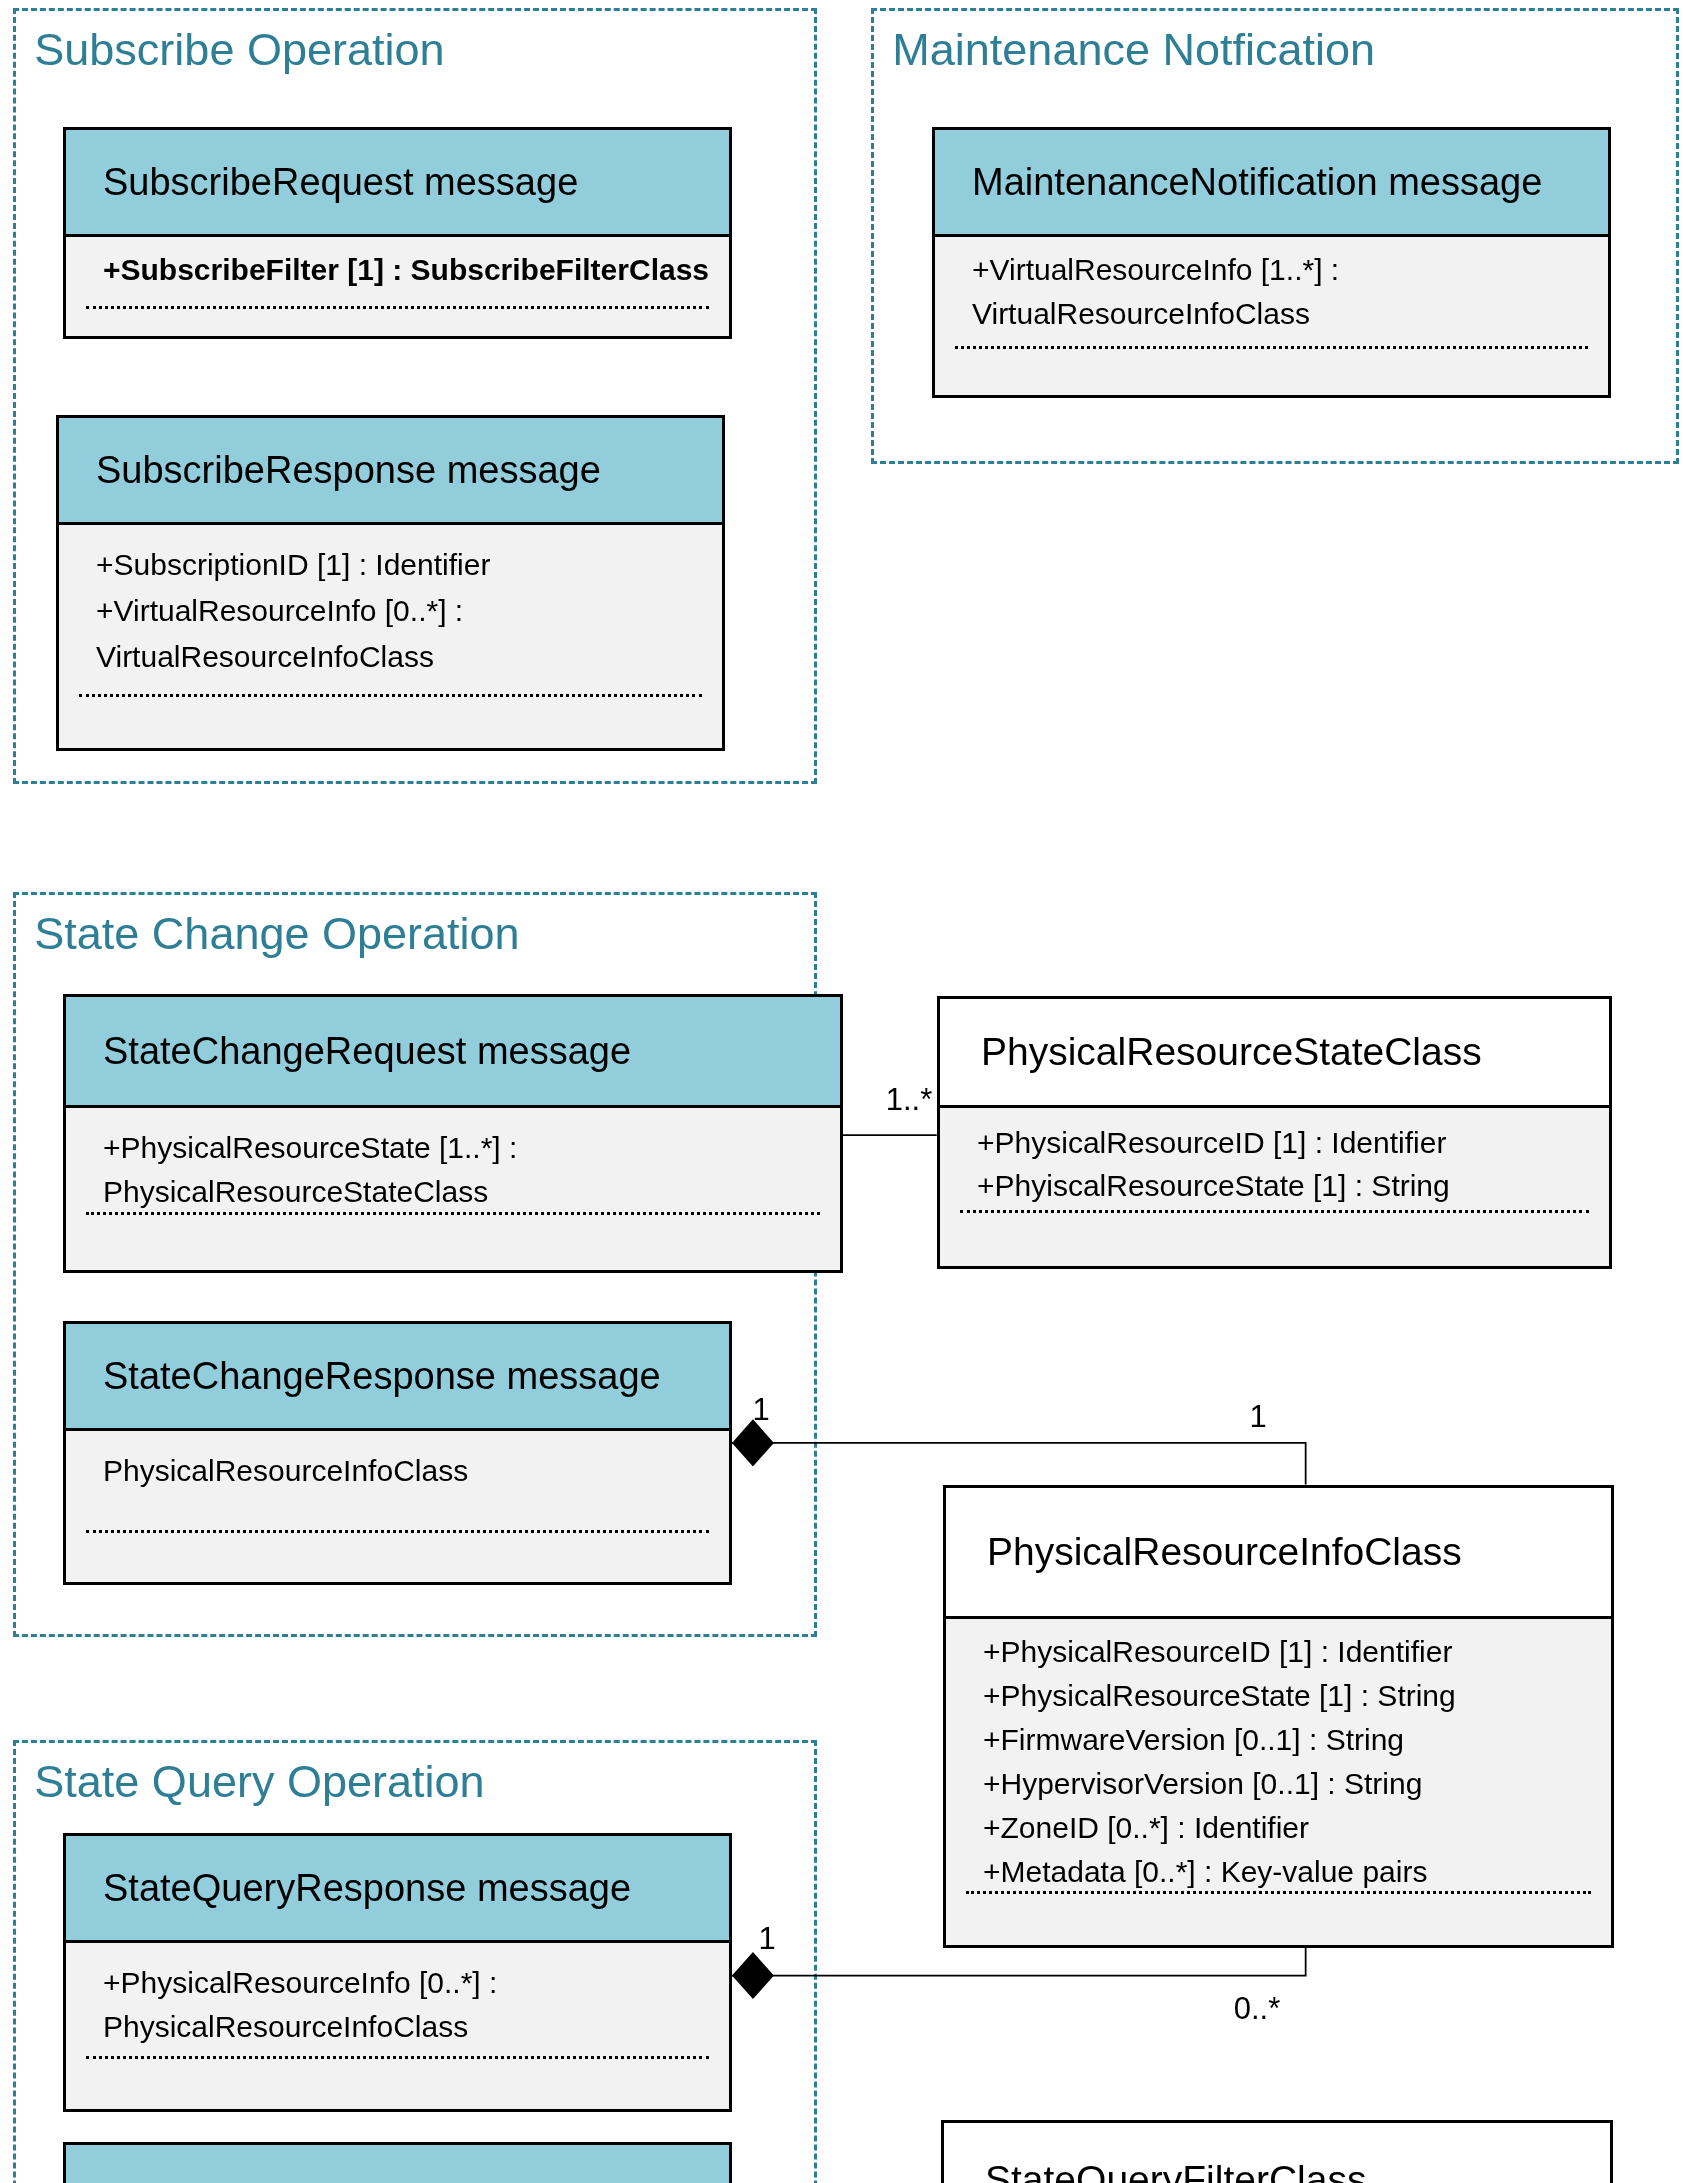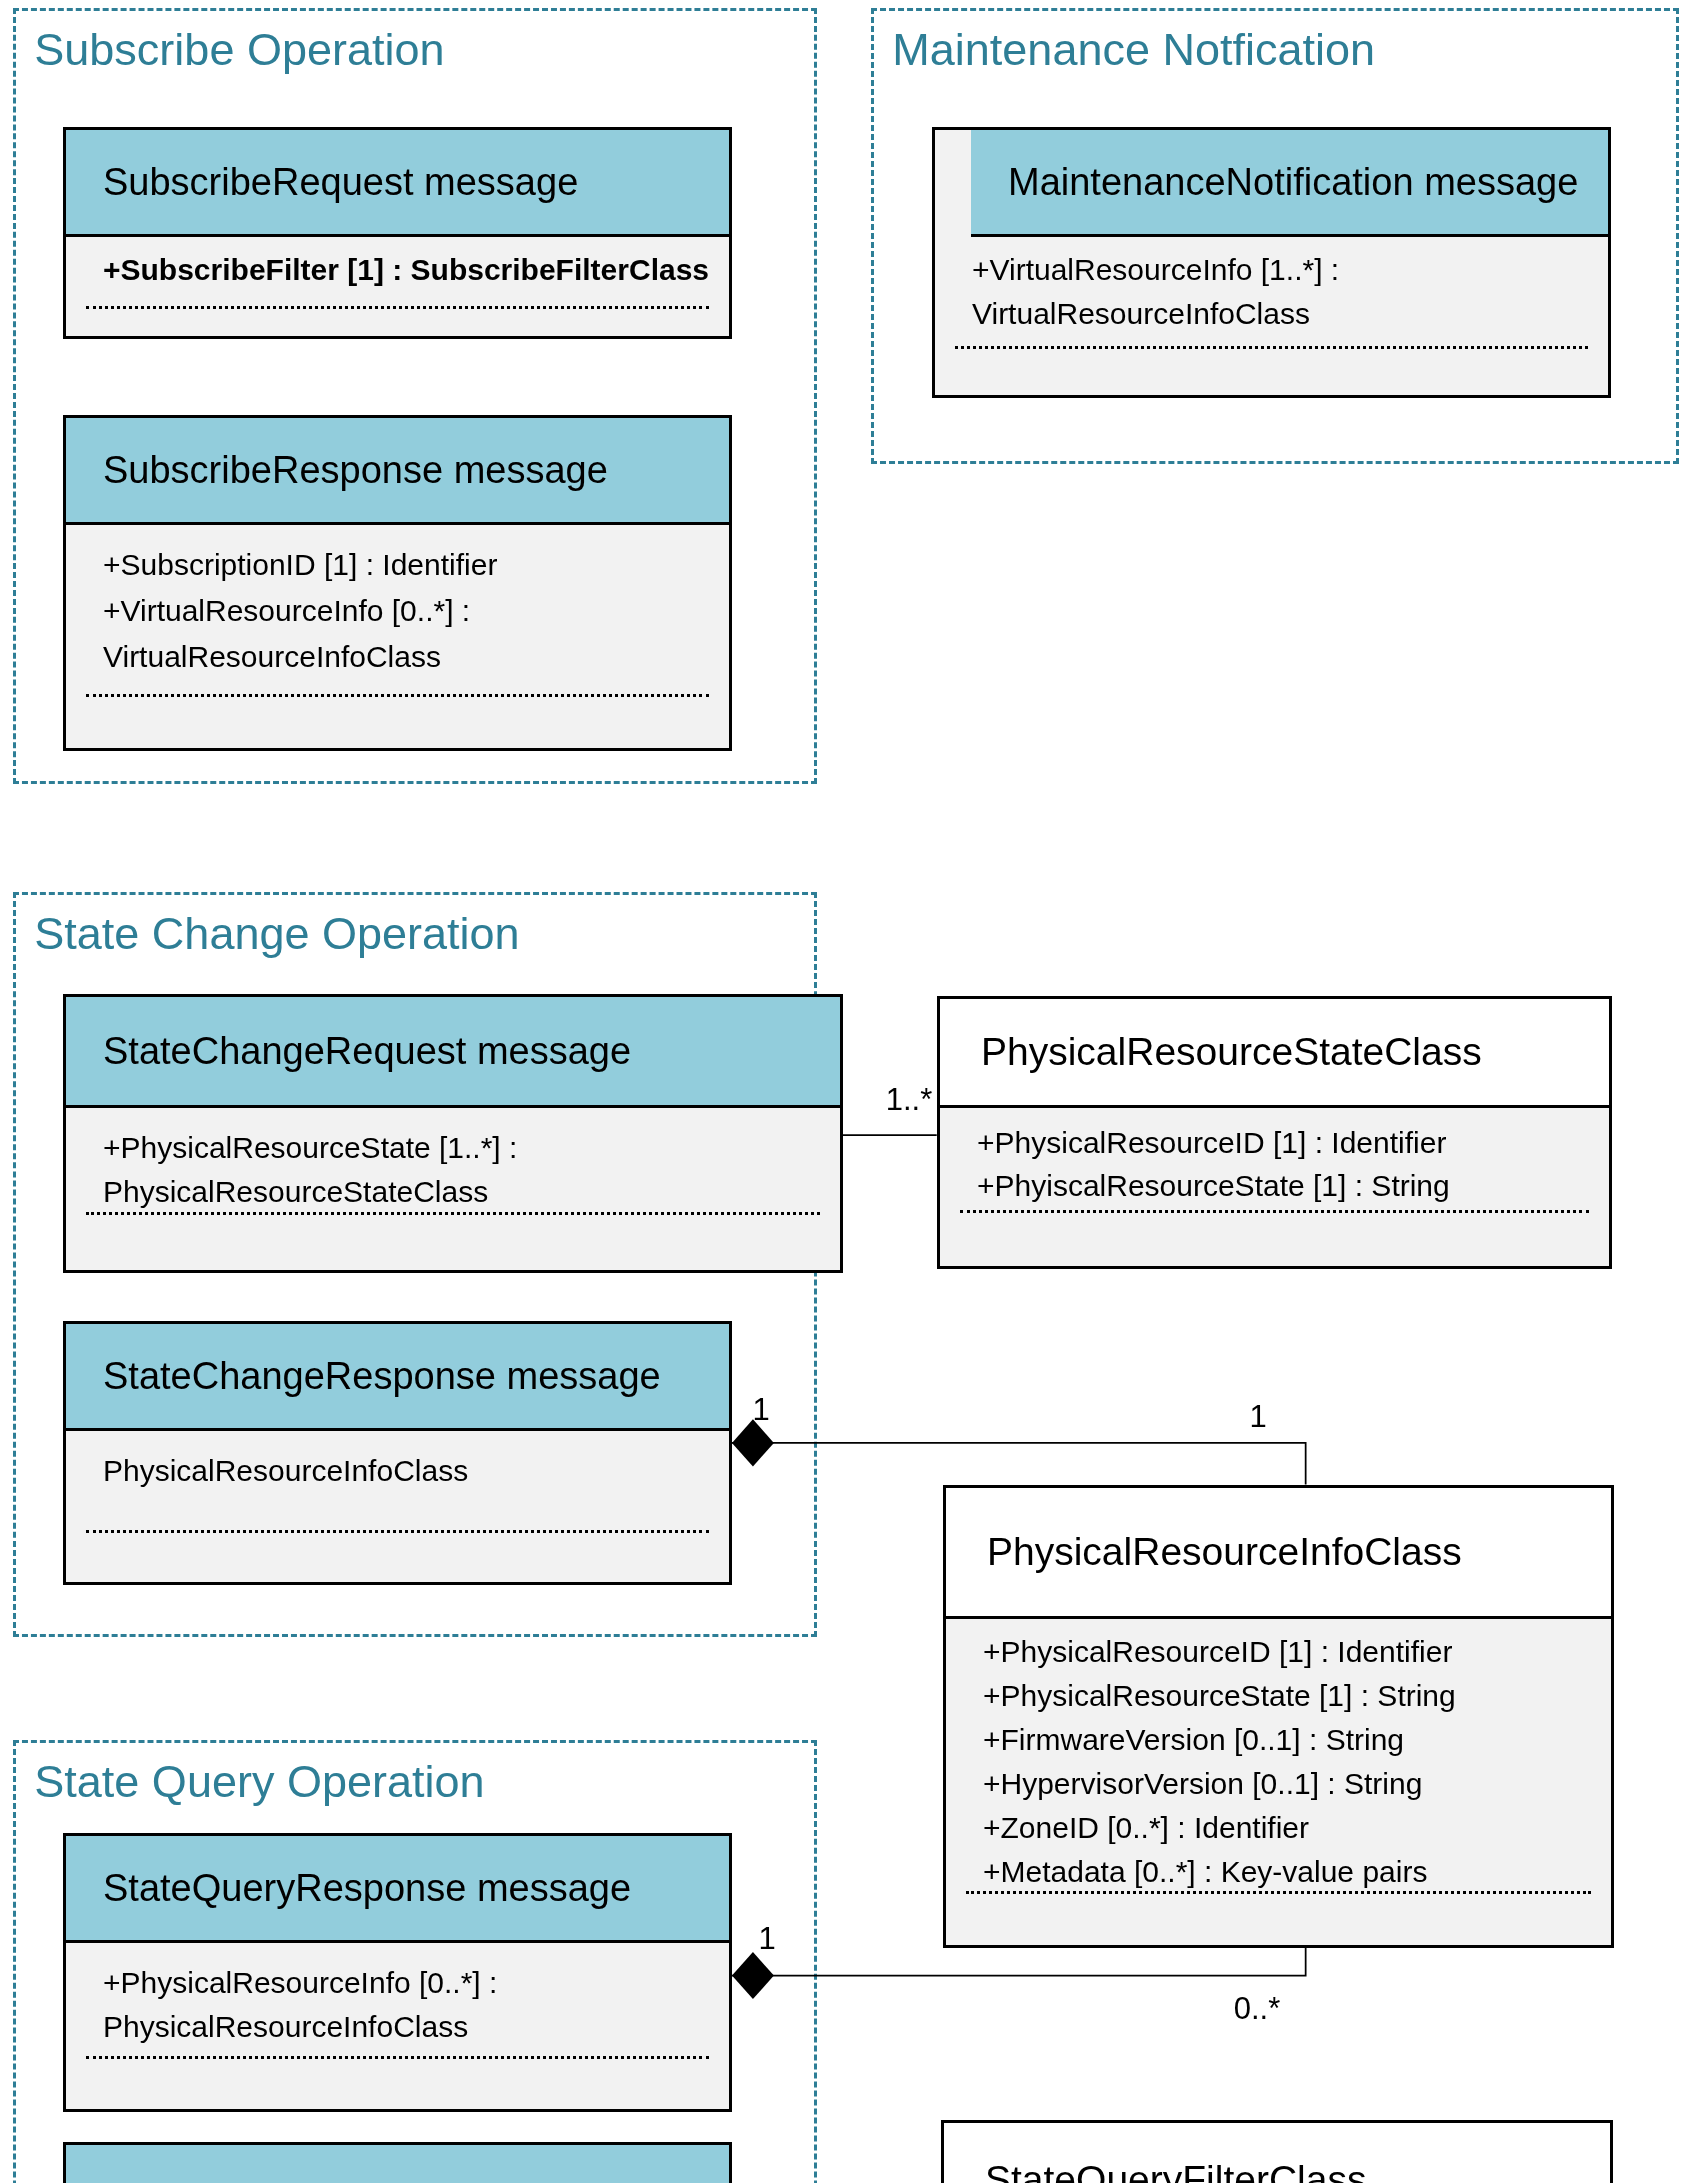--- a/index.html
+++ b/index.html
@@ -81,34 +81,34 @@
   <div class="box" style="left:63px;top:127px;width:669px;height:212px;">
     <div class="head teal" style="height:107px;">
       <span>SubscribeRequest message</span>
     </div>
     <div class="attrs" style="padding-top:11px;font-weight:bold;">
       <div class="attr">+SubscribeFilter [1] : SubscribeFilterClass</div>
     </div>
     <div class="dotsep" style="top:176px;"></div>
   </div>
 
-  <div class="box" style="left:63px;top:415px;width:669px;height:336px;">
+  <div class="box" style="left:56px;top:415px;width:669px;height:336px;">
     <div class="head teal" style="height:107px;">
       <span>SubscribeResponse message</span>
     </div>
     <div class="attrs" style="padding-top:17px;">
       <div class="attr" style="line-height:46px;">+SubscriptionID [1] : Identifier</div>
       <div class="attr" style="line-height:46px;">+VirtualResourceInfo [0..*] :</div>
       <div class="attr" style="line-height:46px;">VirtualResourceInfoClass</div>
     </div>
     <div class="dotsep" style="top:276px;"></div>
   </div>
 
   <div class="box" style="left:932px;top:127px;width:679px;height:271px;">
-    <div class="head teal" style="height:107px;margin-left:36px;">
+    <div class="head teal" style="height:107px;">
       <span>MaintenanceNotification message</span>
     </div>
     <div class="attrs" style="padding-top:11px;">
       <div class="attr">+VirtualResourceInfo [1..*] :</div>
       <div class="attr">VirtualResourceInfoClass</div>
     </div>
     <div class="dotsep" style="top:216px;"></div>
   </div>
 
   <div class="box" style="left:63px;top:994px;width:780px;height:279px;">

